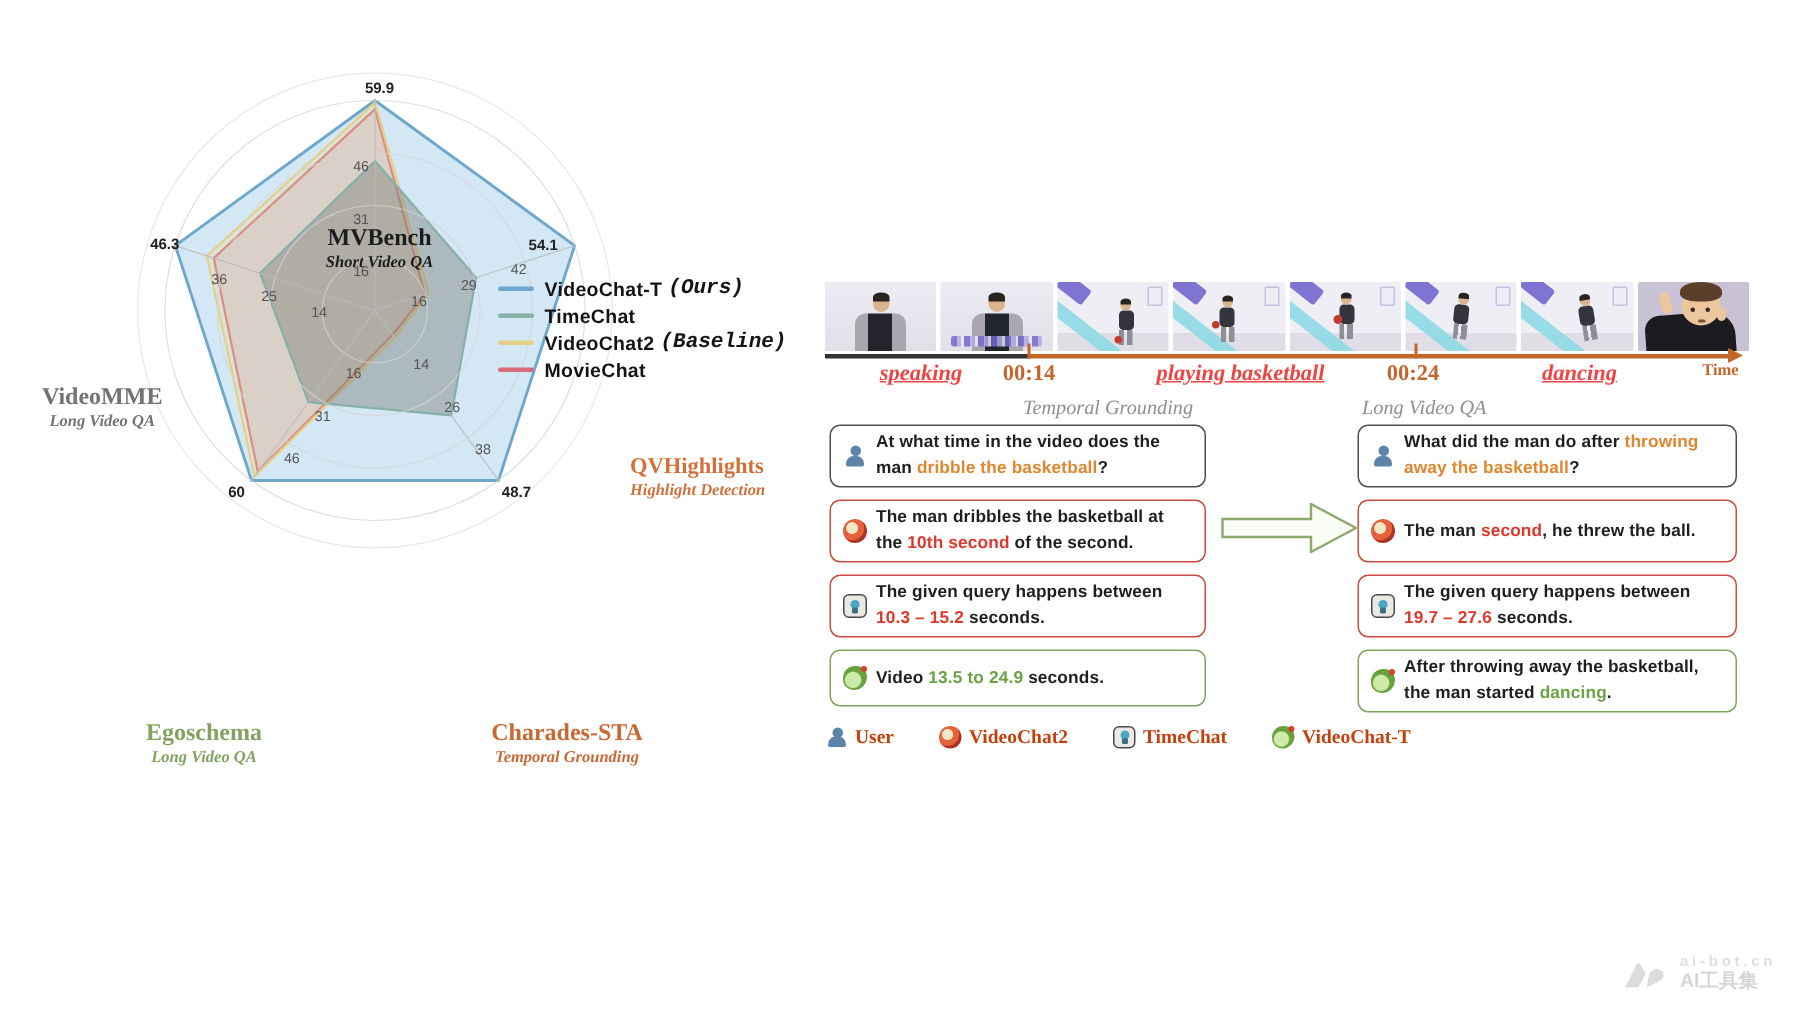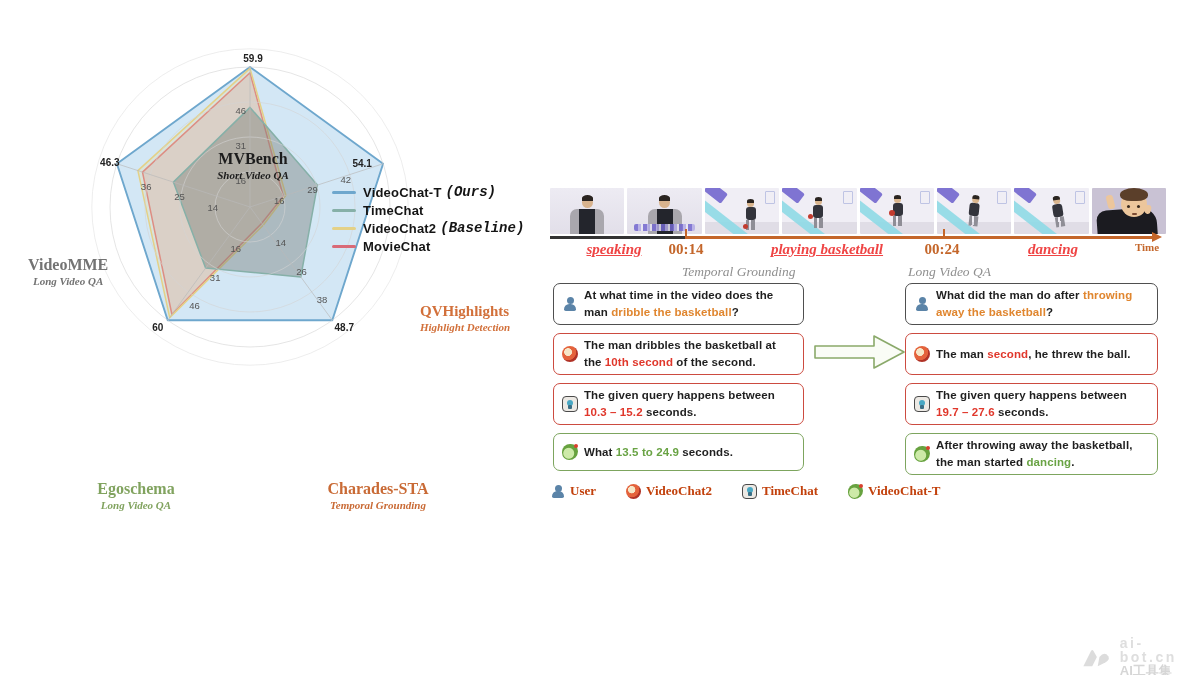--- a/index.html
+++ b/index.html
@@ -92,21 +92,21 @@
   .assist svg{margin-top:6px;}
 
   
   .speaker-legend{position:absolute;left:550px;top:483px;display:flex;align-items:center;gap:30px;}
   .sl-item{display:flex;align-items:center;gap:5px;}
   .sl-item .sp-icon{width:15px;height:15px;}
   .sl-label{font-family:"Liberation Serif",serif;font-weight:bold;font-size:13px;color:#c2410c;}
 
   
   .watermark{position:absolute;left:1080px;top:636px;display:flex;align-items:center;gap:6px;}
-  .wm-text .wm1{font-size:14px;font-weight:bold;letter-spacing:2.5px;color:#dedede;line-height:1;}
+  .wm-text .wm1{font-size:10px;font-weight:bold;letter-spacing:2.5px;color:#dedede;line-height:1;}
   .wm-text .wm2{font-size:13px;font-weight:bold;color:#d6d6d6;line-height:1.1;}
 </style>
 </head>
 <body>
 
 <div class="stage">
 
   <svg id="radar-svg" width="520" height="415" viewBox="0 0 520 415">
       <polygon points="250.0,67.0 383.1,163.7 332.3,320.3 167.7,320.3 116.9,163.7" fill="rgba(168,208,235,0.50)" stroke="#6ea7cd" stroke-width="1.9" stroke-linejoin="round"></polygon>
       <polygon points="250.0,72.7 283.3,196.2 261.8,223.2 171.9,314.5 142.5,172.1" fill="rgba(213,154,167,0.38)" stroke="#d96a77" stroke-width="1.5" stroke-linejoin="round"></polygon>
@@ -285,21 +285,21 @@
     <div class="msg" data-variant="red">
       <span class="sp-icon" data-speaker="videochat2"></span>
       <span class="txt"><span class="seg-plain">The man dribbles the basketball at the </span><span class="seg-red">10th second</span><span class="seg-plain"> of the second.</span></span>
     </div>
     <div class="msg" data-variant="red">
       <span class="sp-icon" data-speaker="timechat"></span>
       <span class="txt"><span class="seg-plain">The given query happens between </span><span class="seg-red">10.3 – 15.2</span><span class="seg-plain"> seconds.</span></span>
     </div>
     <div class="msg msg-short" data-variant="green">
       <span class="sp-icon" data-speaker="videochat-t"></span>
-      <span class="txt"><span class="seg-plain">What </span><span class="seg-green">13.5 to 24.9</span><span class="seg-plain"> seconds.</span></span>
+      <span class="txt"><span class="seg-plain">Video </span><span class="seg-green">13.5 to 24.9</span><span class="seg-plain"> seconds.</span></span>
     </div>
   </div>
 
   <div class="chat-col" style="left:905px;width:253px;">
     <div class="msg" data-variant="dark">
       <span class="sp-icon" data-speaker="user"></span>
       <span class="txt"><span class="seg-plain">What did the man do after </span><span class="seg-orange">throwing away the basketball</span><span class="seg-plain">?</span></span>
     </div>
     <div class="msg" data-variant="red">
       <span class="sp-icon" data-speaker="videochat2"></span>

